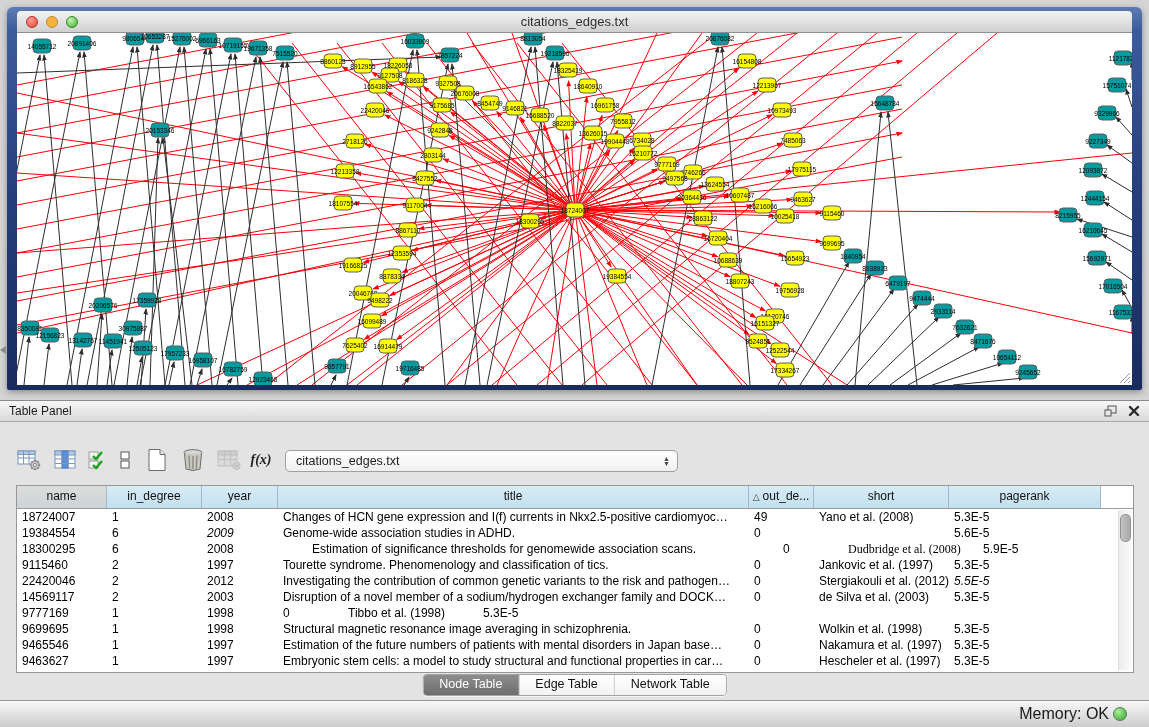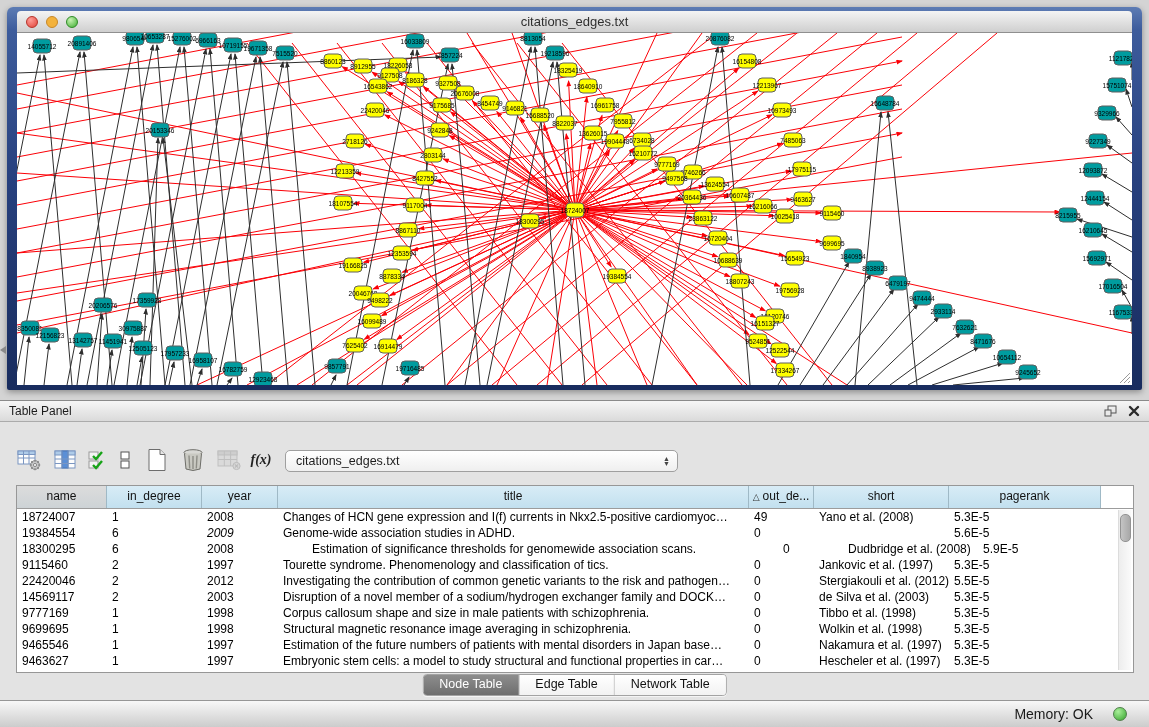--- a/index.html
+++ b/index.html
@@ -109,21 +109,21 @@
   .tab.selected{
     background:linear-gradient(#8d8d8d,#6e6e6e);color:#ffffff;
   }
   
   .status-bar{
     position:absolute;left:0;top:700px;width:1149px;height:27px;
     background:linear-gradient(#f8f8f8,#cccccc);
     border-top:1px solid #969696;box-sizing:border-box;
     display:flex;align-items:center;justify-content:flex-end;
   }
-  .mem-label{font-size:14px;color:#1a1a1a;margin-right:20px;}
+  .mem-label{font-size:16px;color:#1a1a1a;margin-right:4px;}
   .mem-dot{
     width:14px;height:14px;border-radius:50%;margin-right:22px;
     background:radial-gradient(circle at 35% 30%,#a9ef9a,#35a42c);
     border:1px solid #4f7f4a;box-sizing:border-box;
   }
   
   .left-tri{
     position:absolute;left:0px;top:346px;width:0;height:0;
     border-top:4px solid transparent;border-bottom:4px solid transparent;
     border-right:6px solid #8a8a8a;
@@ -931,55 +931,54 @@
           <div class="td" style="width: 65px;">0</div>
           <div class="td" style="width: 135px; margin-top: 16px;">Franke et al. (2009)</div>
           <div class="td" style="width: 152px;">5.6E-5</div>
         </div>
         <div class="tr">
           <div class="td" style="width: 90px;">18300295</div>
           <div class="td" style="width: 95px;">6</div>
           <div class="td" style="width: 76px;">2008</div>
           <div class="td" style="width: 471px; margin-left: 29px;">Estimation of significance thresholds for genomewide association scans.</div>
           <div class="td" style="width: 65px;">0</div>
-          <div class="td" style="width: 135px;">Dudbridge et al. (2008)</div>
+          <div class="td" style="width: 135px; font-family: Liberation Serif, serif;">Dudbridge et al. (2008)</div>
           <div class="td" style="width: 152px;">5.9E-5</div>
         </div>
         <div class="tr">
           <div class="td" style="width: 90px;">9115460</div>
           <div class="td" style="width: 95px;">2</div>
           <div class="td" style="width: 76px;">1997</div>
           <div class="td" style="width: 471px;">Tourette syndrome. Phenomenology and classification of tics.</div>
           <div class="td" style="width: 65px;">0</div>
           <div class="td" style="width: 135px;">Jankovic et al. (1997)</div>
           <div class="td" style="width: 152px;">5.3E-5</div>
         </div>
         <div class="tr">
           <div class="td" style="width: 90px;">22420046</div>
           <div class="td" style="width: 95px;">2</div>
           <div class="td" style="width: 76px;">2012</div>
           <div class="td" style="width: 471px;">Investigating the contribution of common genetic variants to the risk and pathogen…</div>
           <div class="td" style="width: 65px;">0</div>
           <div class="td" style="width: 135px;">Stergiakouli et al. (2012)</div>
-          <div class="td" style="width: 152px;">5.5E-5</div>
+          <div class="td" style="width: 152px; font-style: italic;">5.5E-5</div>
         </div>
         <div class="tr">
           <div class="td" style="width: 90px;">14569117</div>
           <div class="td" style="width: 95px;">2</div>
           <div class="td" style="width: 76px;">2003</div>
           <div class="td" style="width: 471px;">Disruption of a novel member of a sodium/hydrogen exchanger family and DOCK…</div>
           <div class="td" style="width: 65px;">0</div>
           <div class="td" style="width: 135px;">de Silva et al. (2003)</div>
           <div class="td" style="width: 152px;">5.3E-5</div>
         </div>
         <div class="tr">
           <div class="td" style="width: 90px;">9777169</div>
           <div class="td" style="width: 95px;">1</div>
           <div class="td" style="width: 76px;">1998</div>
-          <div class="td" style="width: 471px;">Corpus callosum shape and size in male patients with schizophrenia.</div>
           <div class="td" style="width: 65px;">0</div>
           <div class="td" style="width: 135px;">Tibbo et al. (1998)</div>
           <div class="td" style="width: 152px;">5.3E-5</div>
         </div>
         <div class="tr">
           <div class="td" style="width: 90px;">9699695</div>
           <div class="td" style="width: 95px;">1</div>
           <div class="td" style="width: 76px;">1998</div>
           <div class="td" style="width: 471px;">Structural magnetic resonance image averaging in schizophrenia.</div>
           <div class="td" style="width: 65px;">0</div>

